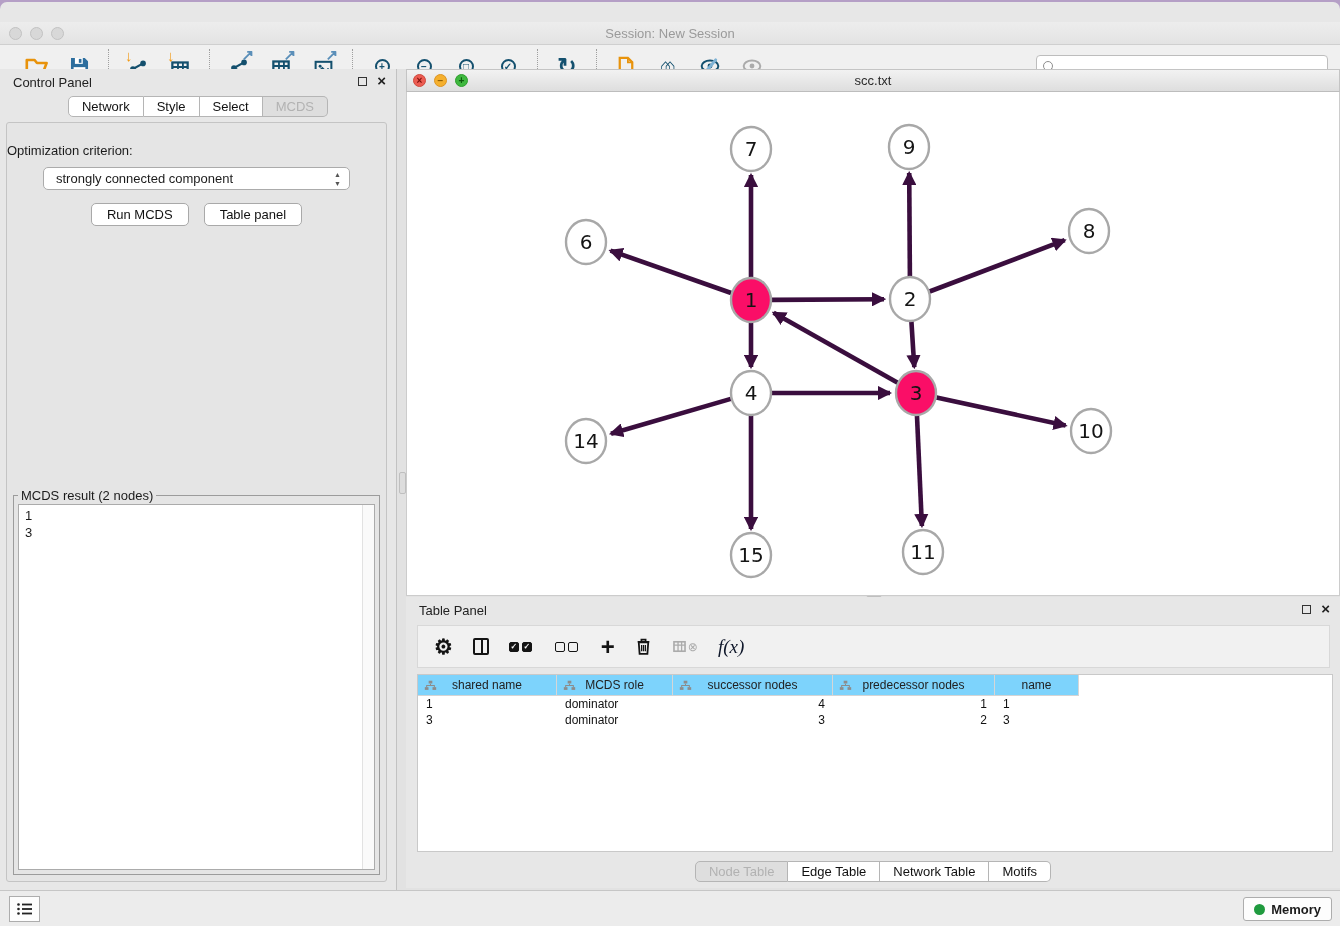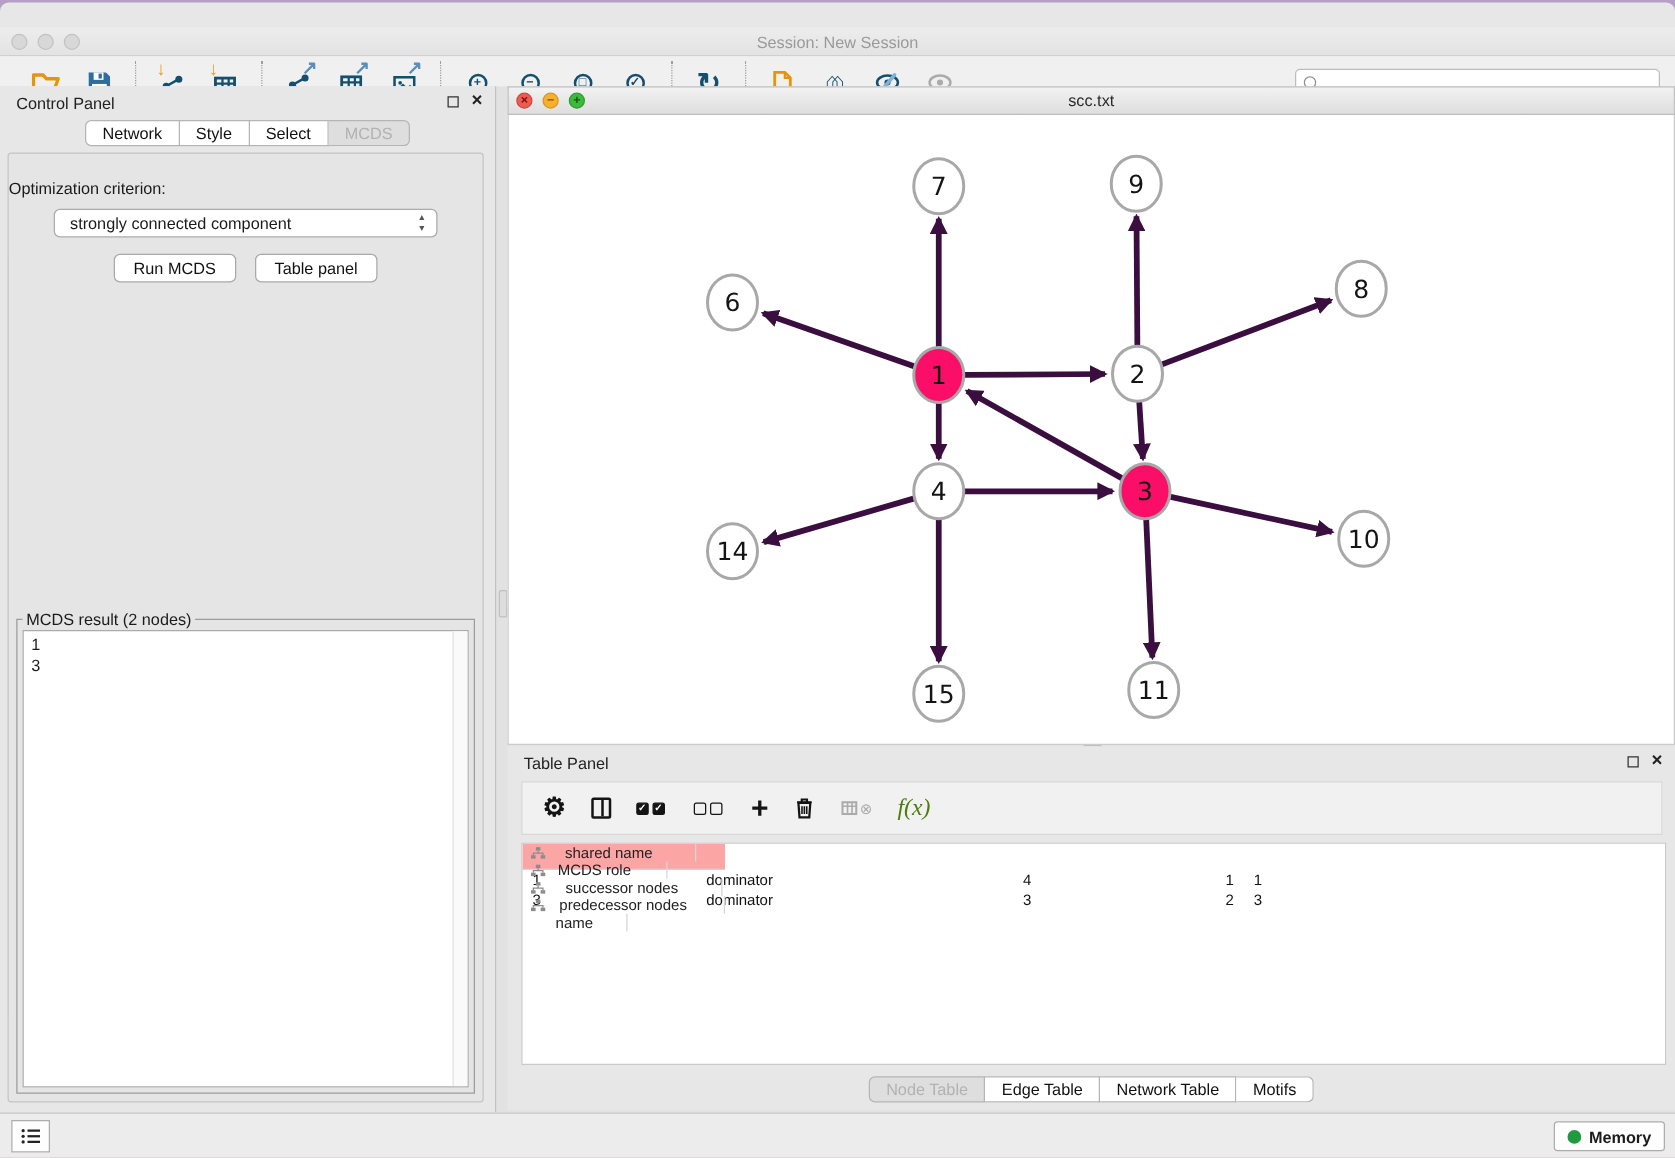--- a/index.html
+++ b/index.html
@@ -78,24 +78,24 @@
   
   .table-panel { position:absolute; top:528px; left:0; right:0; bottom:2px; background:#E7E7E7; }
   .tp-toolbar { margin:1px 10px 0 11px; height:43px; background:#F1F1F1; border:1px solid #D8D8D8; display:flex; align-items:center; gap:20px; padding:0 16px; color:#141414; }
   .tp-icon { display:flex; align-items:center; font-weight:700; }
   .gear-glyph { font-size:21px; line-height:20px; }
   .split-box { width:16px; height:17px; border:2px solid #141414; border-radius:2px; position:relative; }
   .split-box::after { content:""; position:absolute; left:50%; top:0; bottom:0; width:2px; background:#141414; }
   .cbx { width:10px; height:10px; border:1.6px solid #141414; border-radius:2px; margin-right:3px; font-size:8px; line-height:8px; text-align:center; color:#fff; }
   .cbx.checked { background:#141414; }
   .plus-glyph { font-size:24px; line-height:20px; }
-  .fx-glyph { font-family:"Liberation Serif", serif; font-style:italic; font-size:19px; font-weight:400; color:#4d7c0f; }
+  .fx-glyph { font-family:"Liberation Serif", serif; font-style:italic; font-size:19px; font-weight:400; color:#0f172a; }
   .tbl-del { display:flex; align-items:center; color:#ABABAB; gap:1px; font-size:12px; }
   .tp-tablewrap { position:absolute; top:77px; left:11px; right:7px; bottom:36px; background:#fff; border:1px solid #C9C9C9; overflow:hidden; }
-  .tp-hrow { display:flex; height:21px; background:#fca5a5; border-bottom:1px solid #D4D4D4; width:fit-content;flex-direction:column; }
+  .tp-hrow { display:flex; height:21px; background:#7dd3fc; border-bottom:1px solid #D4D4D4; width:fit-content; }
   .tp-hcell { position:relative; display:flex; align-items:center; justify-content:center; border-right:1px solid #D6D6D6; font-size:12px; color:#222; }
   .tp-hcell svg { position:absolute; left:6px; }
   .tp-row { display:flex; height:16px; width:fit-content; }
   .tp-cell { font-size:12px; line-height:16px; color:#111; overflow:hidden; white-space:nowrap; }
   .al { text-align:left; padding-left:8px; }
   .ar { text-align:right; padding-right:8px; }
   .tp-tabs { position:absolute; bottom:6px; left:0; right:0; display:flex; justify-content:center; }
 
   
   .statusbar { position:absolute; bottom:0; left:0; right:0; height:36px; background:#ECECEC; border-top:1px solid #C6C6C6; }

